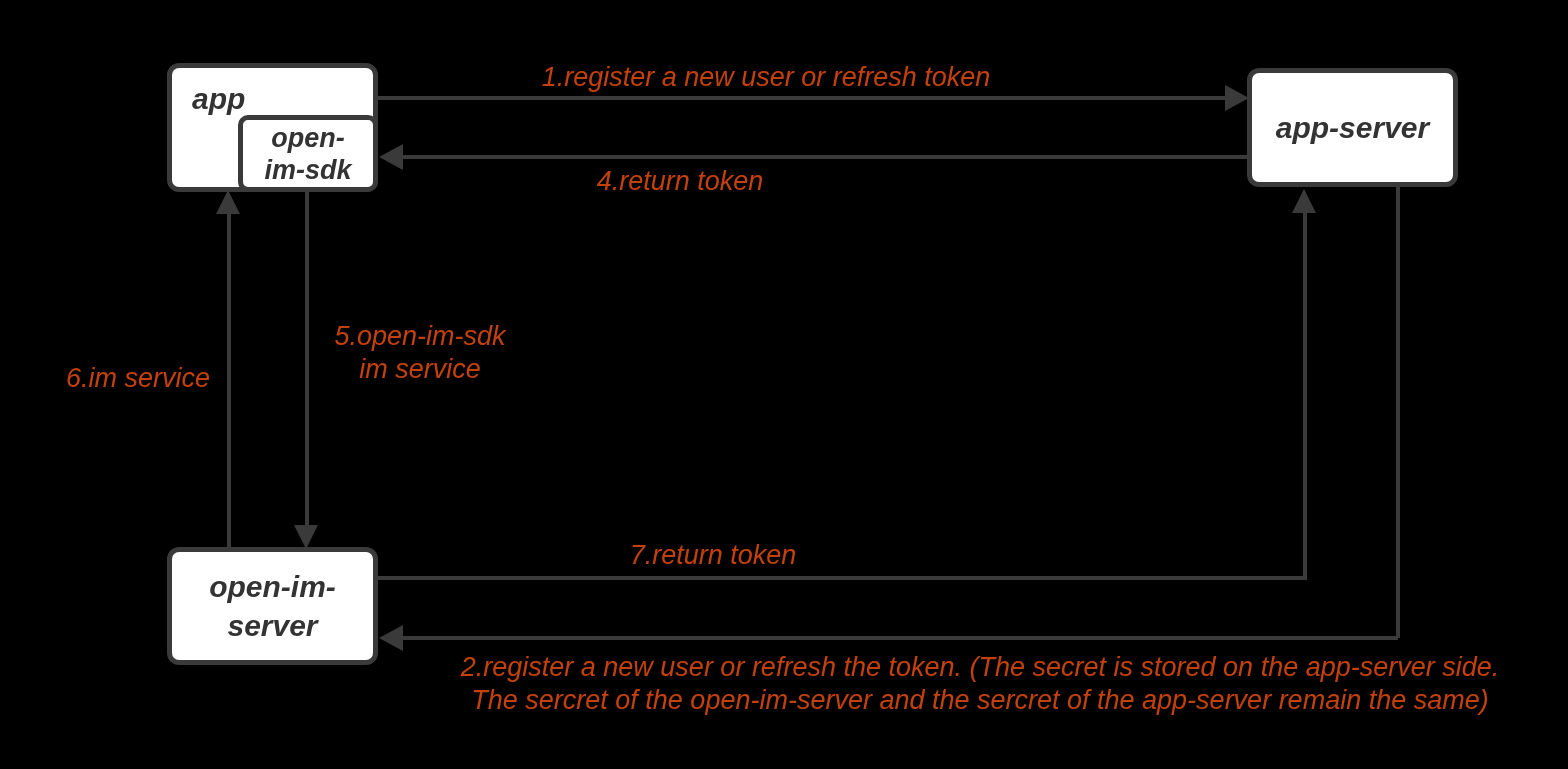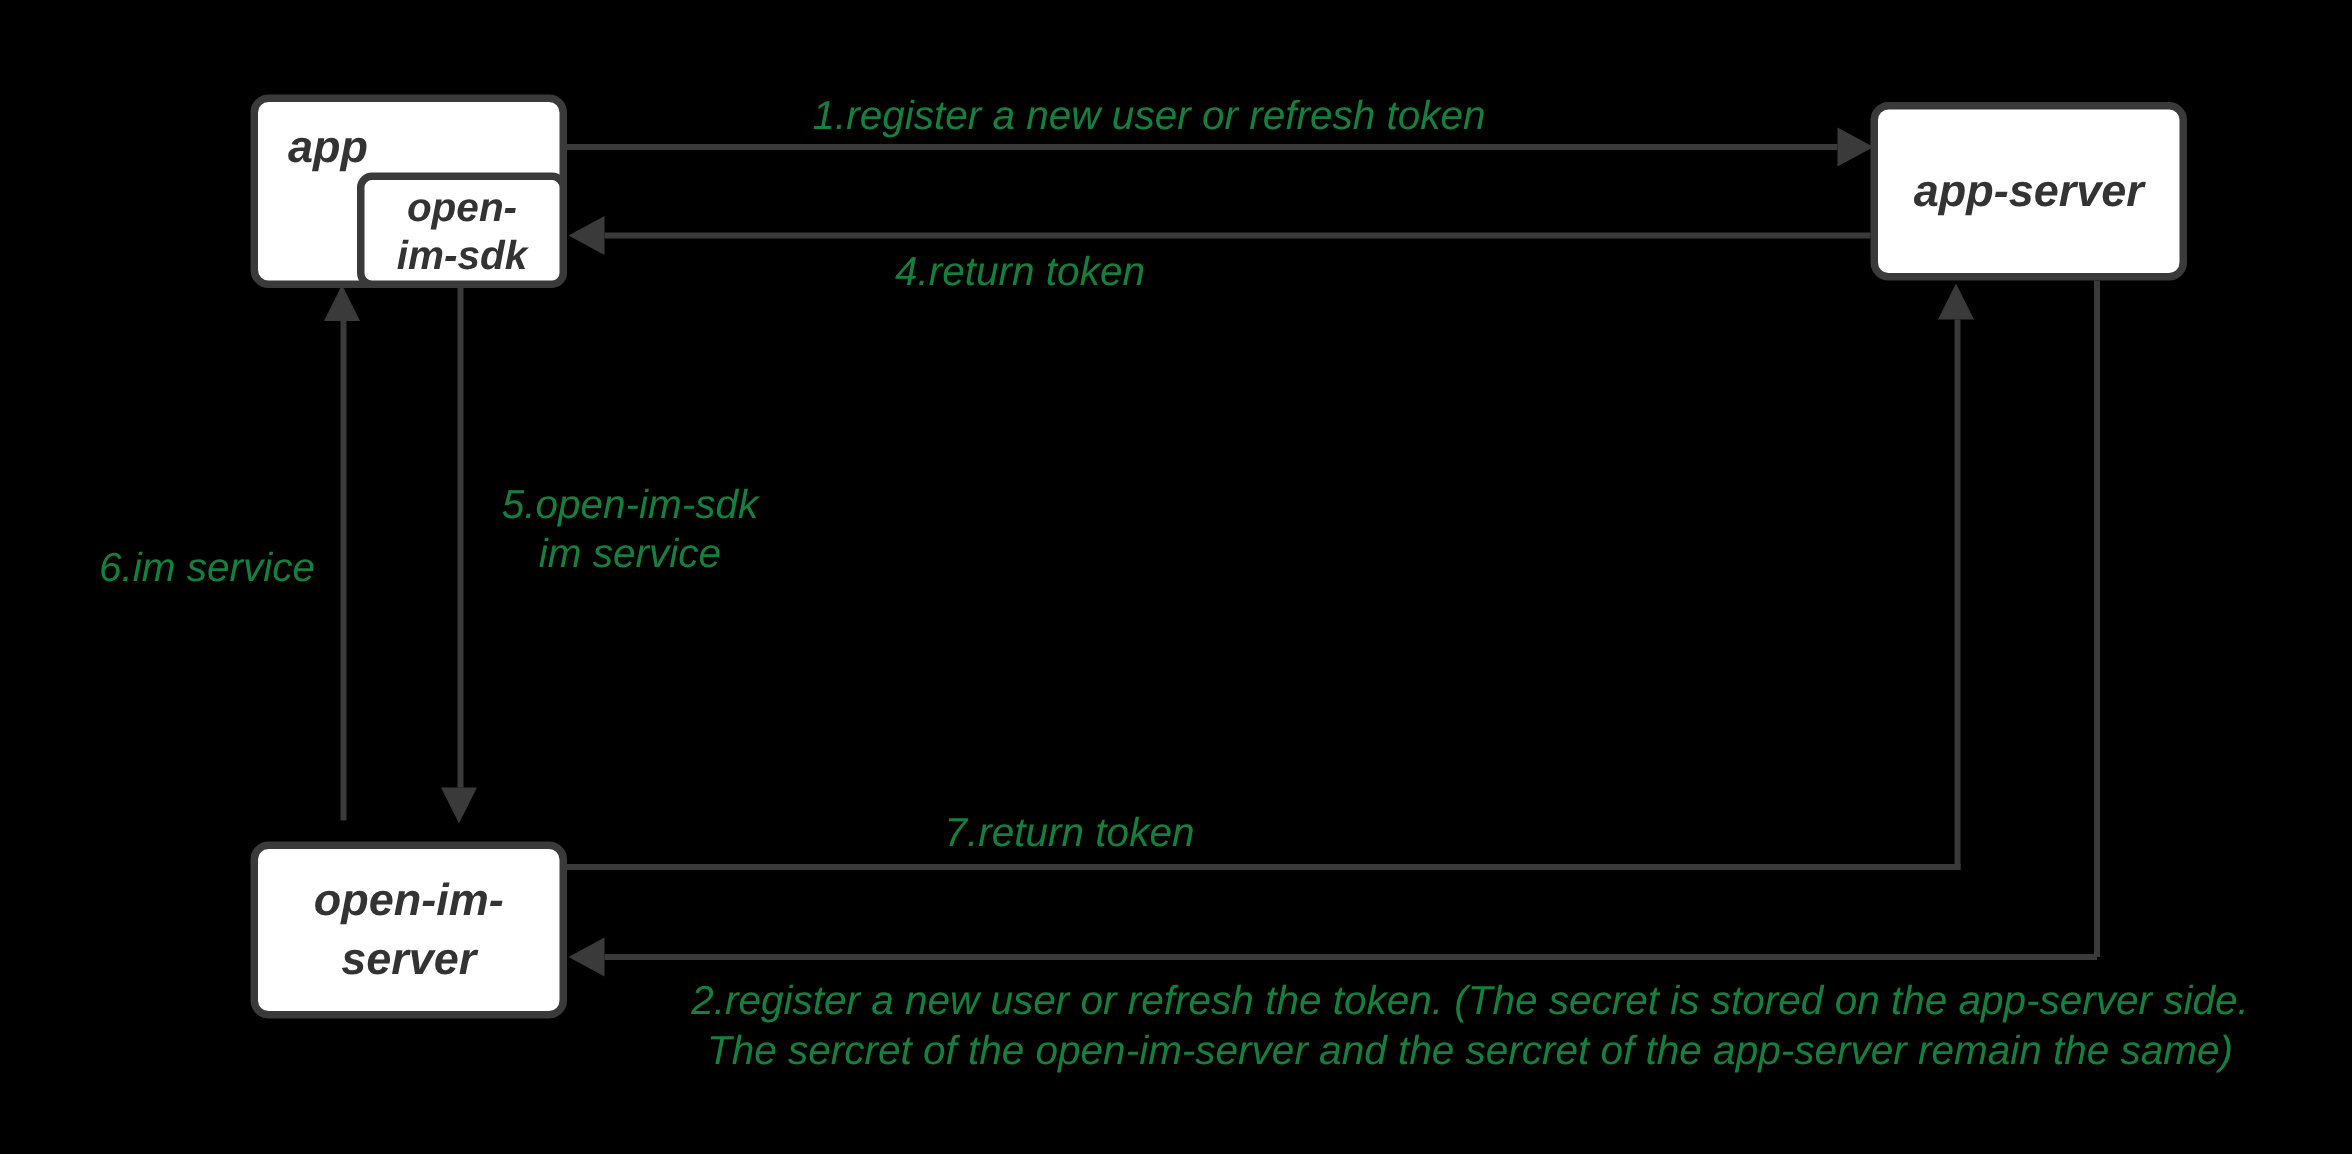--- a/index.html
+++ b/index.html
@@ -28,21 +28,21 @@
     font-weight: bold;
   }
   .node-app        { left: 167px; top:  63px; width: 211px; height: 129px; }
   .node-sdk        { left: 238px; top: 115px; width: 140px; height:  77px; z-index: 4; border-radius: 10px;
                      display: flex; flex-direction: column; align-items: center; justify-content: center;
                      font-size: 27px; line-height: 32px; }
   .node-app-server { left: 1247px; top: 68px; width: 211px; height: 119px;
                      display: flex; align-items: center; justify-content: center; font-size: 30px; }
   .node-im-server  { left: 167px; top: 547px; width: 211px; height: 118px;
                      display: flex; flex-direction: column; align-items: center; justify-content: center;
-                     font-size: 30px; line-height: 39px; margin-top: 14px; }
+                     font-size: 30px; line-height: 39px; }
   .app-title { position: absolute; left: 20px; top: 14px; font-size: 30px; }
 
   
   .line { position: absolute; background: #3a3a3a; z-index: 1; }
   .e1-line  { left: 376px;  top:  96px; width: 849px; height: 4px; }
   .e4-line  { left: 403px;  top: 155px; width: 844px; height: 4px; }
   .e5-line  { left: 305px;  top: 190px; width: 4px;  height: 335px; }
   .e6-line  { left: 227px;  top: 214px; width: 4px;  height: 333px; }
   .e3-hline { left: 378px;  top: 576px; width: 929px; height: 4px; }
   .e3-vline { left: 1303px; top: 213px; width: 4px;  height: 367px; }
@@ -58,21 +58,21 @@
   .e1-head { left: 1225px; top:  85px; }
   .e4-head { left:  379px; top: 144px; }
   .e5-head { left:  294px; top: 525px; }
   .e6-head { left:  216px; top: 190px; }
   .e3-head { left: 1292px; top: 189px; }
   .e2-head { left:  379px; top: 625px; }
 
   
   .elabel {
     position: absolute;
-    color: #15803d;
+    color: #c2410c;
     font-style: italic;
     font-size: 27px;
     text-align: center;
     z-index: 2;
     white-space: nowrap;
   }
   .l1 { left: 466px; top:  62px; width: 600px; }
   .l4 { left: 480px; top: 166px; width: 400px; }
   .l3 { left: 513px; top: 540px; width: 400px; }
   .l6 { left:  38px; top: 352px; width: 200px; margin-top: 11px; }

